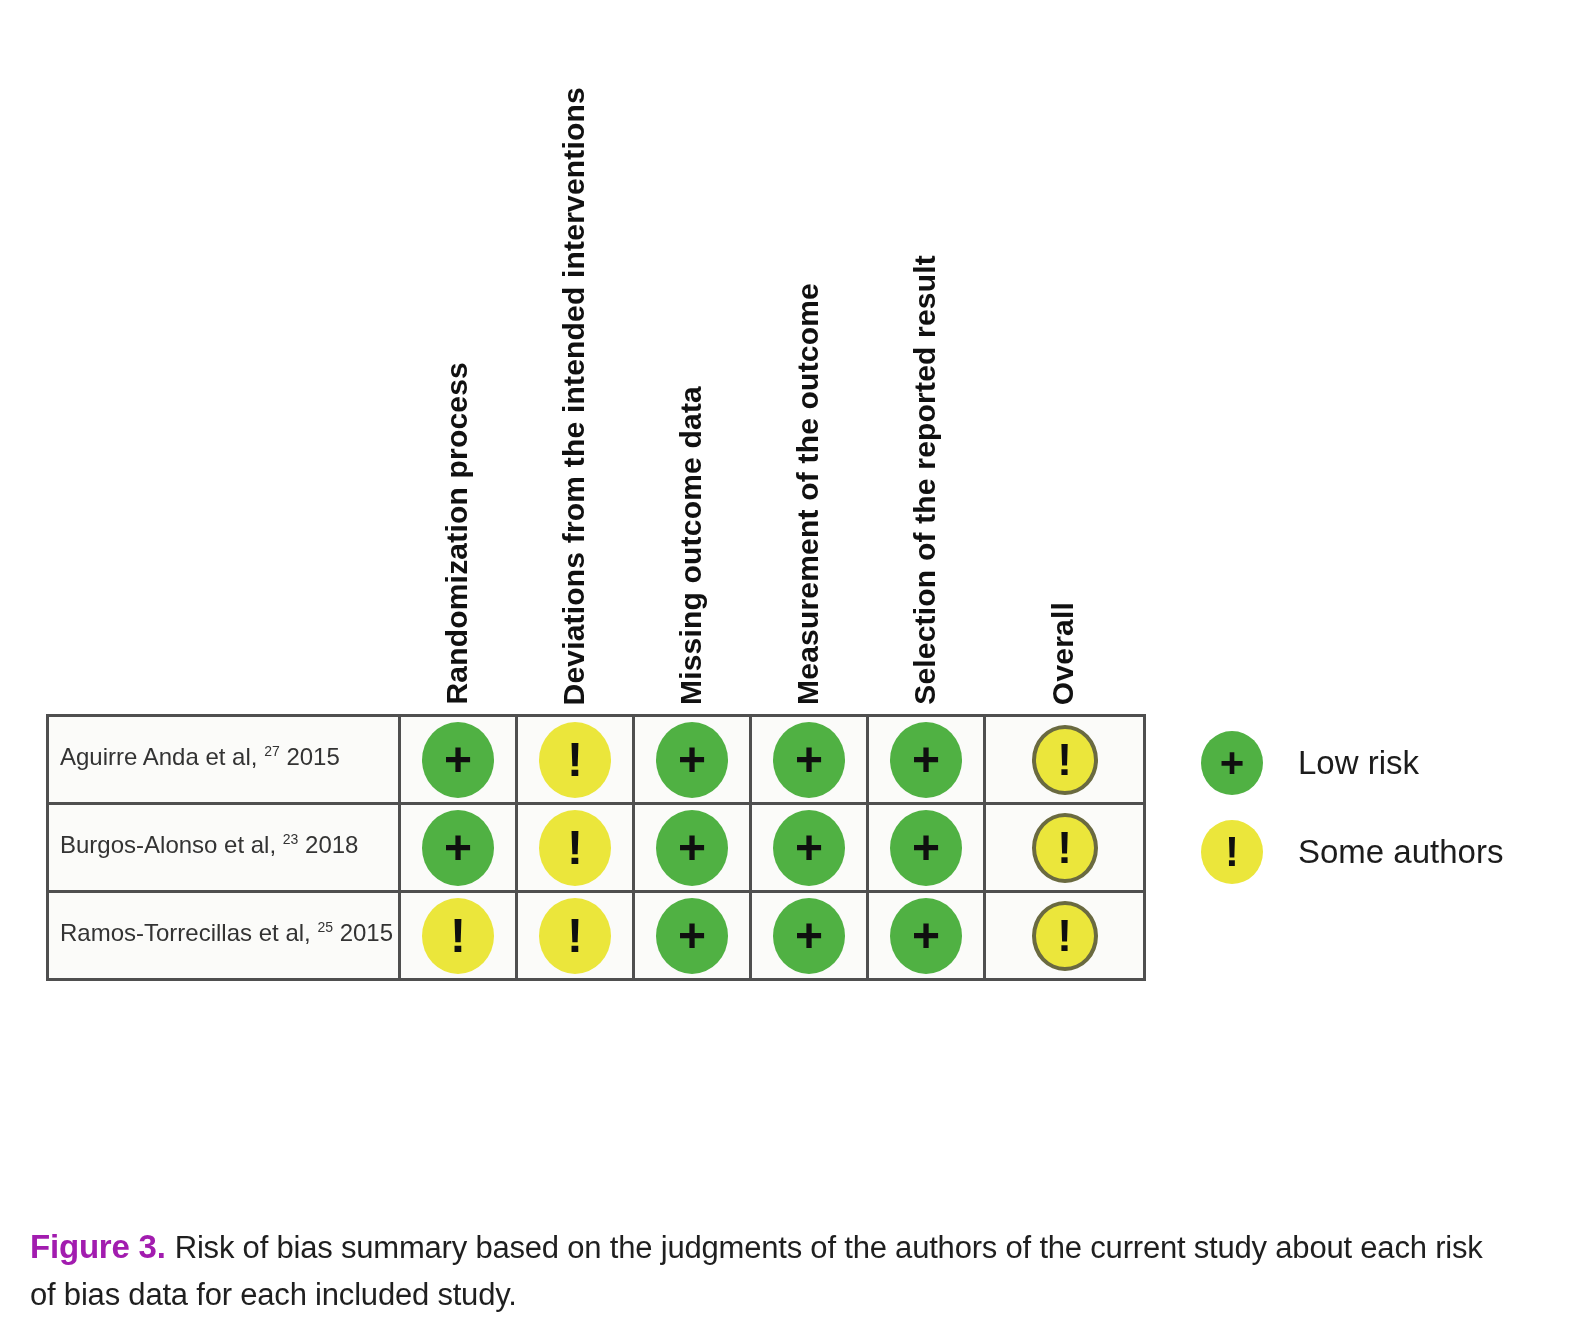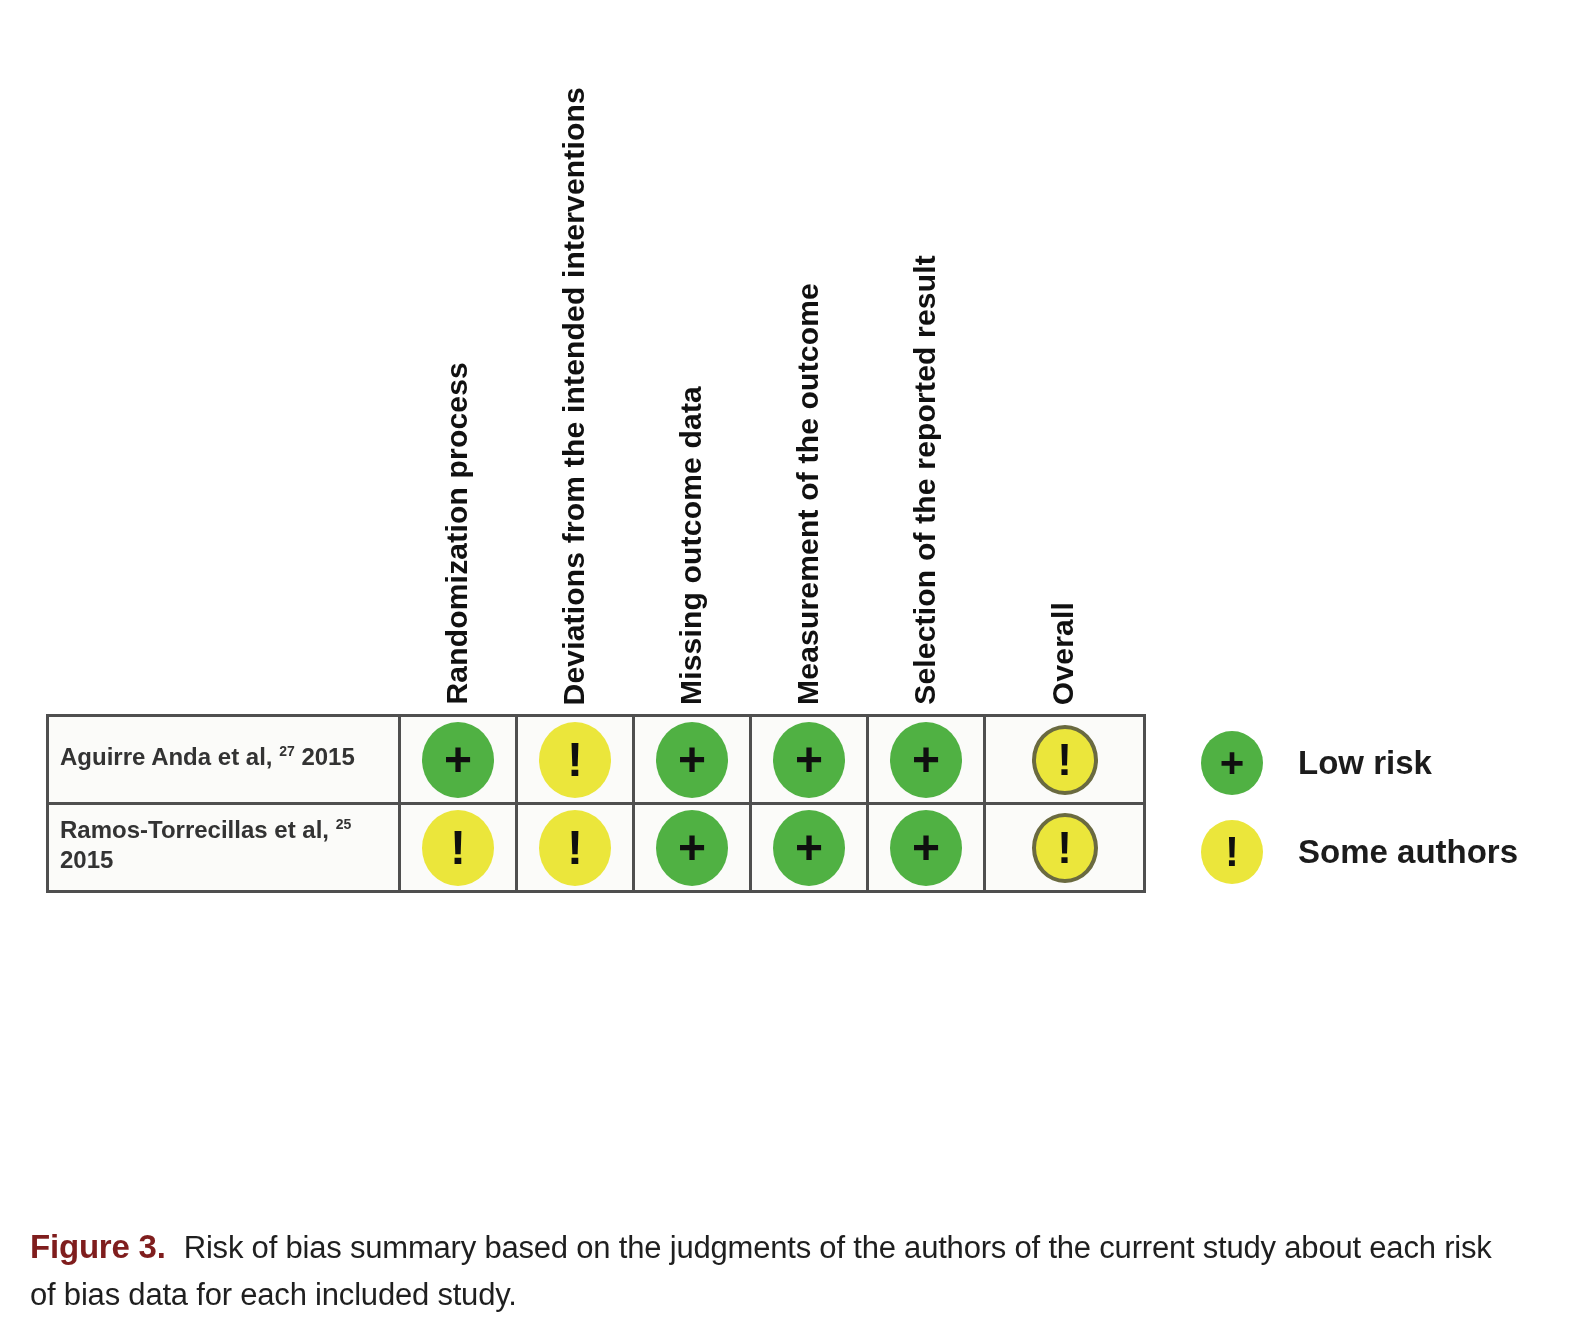--- a/index.html
+++ b/index.html
@@ -19,21 +19,21 @@
   }
 
   
   table.rob {
     position:absolute; left:46px; top:714px; width:1097px;
     border-collapse:collapse; table-layout:fixed; background:#fbfbf9;
   }
   table.rob td, table.rob th { border:3px solid #4f4f4f; height:88px; }
   th.study {
     text-align:left; vertical-align:middle; padding:6px 4px 12px 11px;
-    font-weight:bold; font-size:24px; line-height:1.25; color:#333;
+    font-weight:normal; font-size:24px; line-height:1.25; color:#333;
   }
   th.study sup { font-size:14px; line-height:0; vertical-align:super; }
   td.cell { text-align:center; vertical-align:middle; }
 
   .circle {
     display:inline-flex; align-items:center; justify-content:center;
     width:72px; height:76px; border-radius:50%;
     font-weight:bold; font-size:48px; line-height:1; color:#0f0f0f;
   }
   .circle[data-risk="low"] { background:#50b143; }
@@ -43,28 +43,28 @@
   
   .legend { position:absolute; left:1201px; top:731px; }
   .legend-item { display:flex; align-items:center; margin-bottom:25px; height:64px; }
   .legend-circle {
     display:inline-flex; align-items:center; justify-content:center;
     width:62px; height:64px; border-radius:50%;
     font-weight:bold; font-size:42px; line-height:1; color:#0f0f0f;
   }
   .legend-circle[data-risk="low"] { background:#50b143; }
   .legend-circle[data-risk="concerns"] { background:#ebe63b; }
-  .legend-label { margin-left:35px; font-weight:bold; font-size:33px; color:#1c1c1c; white-space:nowrap; }
+  .legend-label { margin-left:35px; font-weight:normal; font-size:33px; color:#1c1c1c; white-space:nowrap; }
 
   
   .caption {
     position:absolute; left:30px; top:1222px; width:1478px;
     font-size:31px; line-height:1.5; color:#1f1f1f; letter-spacing:-0.2px;
   }
-  .caption strong { font-size:33px; margin-right:18px; color:#7f1d1d; }
+  .caption strong { font-size:33px; margin-right:9px; color:#a21caf; }
 </style>
 </head>
 <body>
 
 <div id="canvas">
 
   <div class="headers">
     <div></div>
     <div><span class="vtext">Randomization process</span></div>
     <div><span class="vtext">Deviations from the intended interventions</span></div>
@@ -88,20 +88,29 @@
       <tr>
         <th class="study"><span>Aguirre Anda et al, </span><sup>27</sup><span> 2015</span></th>
         <td class="cell"><span class="circle" data-risk="low">+</span></td>
         <td class="cell"><span class="circle" data-risk="concerns">!</span></td>
         <td class="cell"><span class="circle" data-risk="low">+</span></td>
         <td class="cell"><span class="circle" data-risk="low">+</span></td>
         <td class="cell"><span class="circle" data-risk="low">+</span></td>
         <td class="cell"><span class="circle" data-risk="concerns">!</span></td>
       </tr>
       <tr>
+        <th class="study"><span>Burgos-Alonso et al, </span><sup>23</sup><span> 2018</span></th>
+        <td class="cell"><span class="circle" data-risk="low">+</span></td>
+        <td class="cell"><span class="circle" data-risk="concerns">!</span></td>
+        <td class="cell"><span class="circle" data-risk="low">+</span></td>
+        <td class="cell"><span class="circle" data-risk="low">+</span></td>
+        <td class="cell"><span class="circle" data-risk="low">+</span></td>
+        <td class="cell"><span class="circle" data-risk="concerns">!</span></td>
+      </tr>
+      <tr>
         <th class="study"><span>Ramos-Torrecillas et al, </span><sup>25</sup><span> 2015</span></th>
         <td class="cell"><span class="circle" data-risk="concerns">!</span></td>
         <td class="cell"><span class="circle" data-risk="concerns">!</span></td>
         <td class="cell"><span class="circle" data-risk="low">+</span></td>
         <td class="cell"><span class="circle" data-risk="low">+</span></td>
         <td class="cell"><span class="circle" data-risk="low">+</span></td>
         <td class="cell"><span class="circle" data-risk="concerns">!</span></td>
       </tr>
     </tbody>
   </table>

